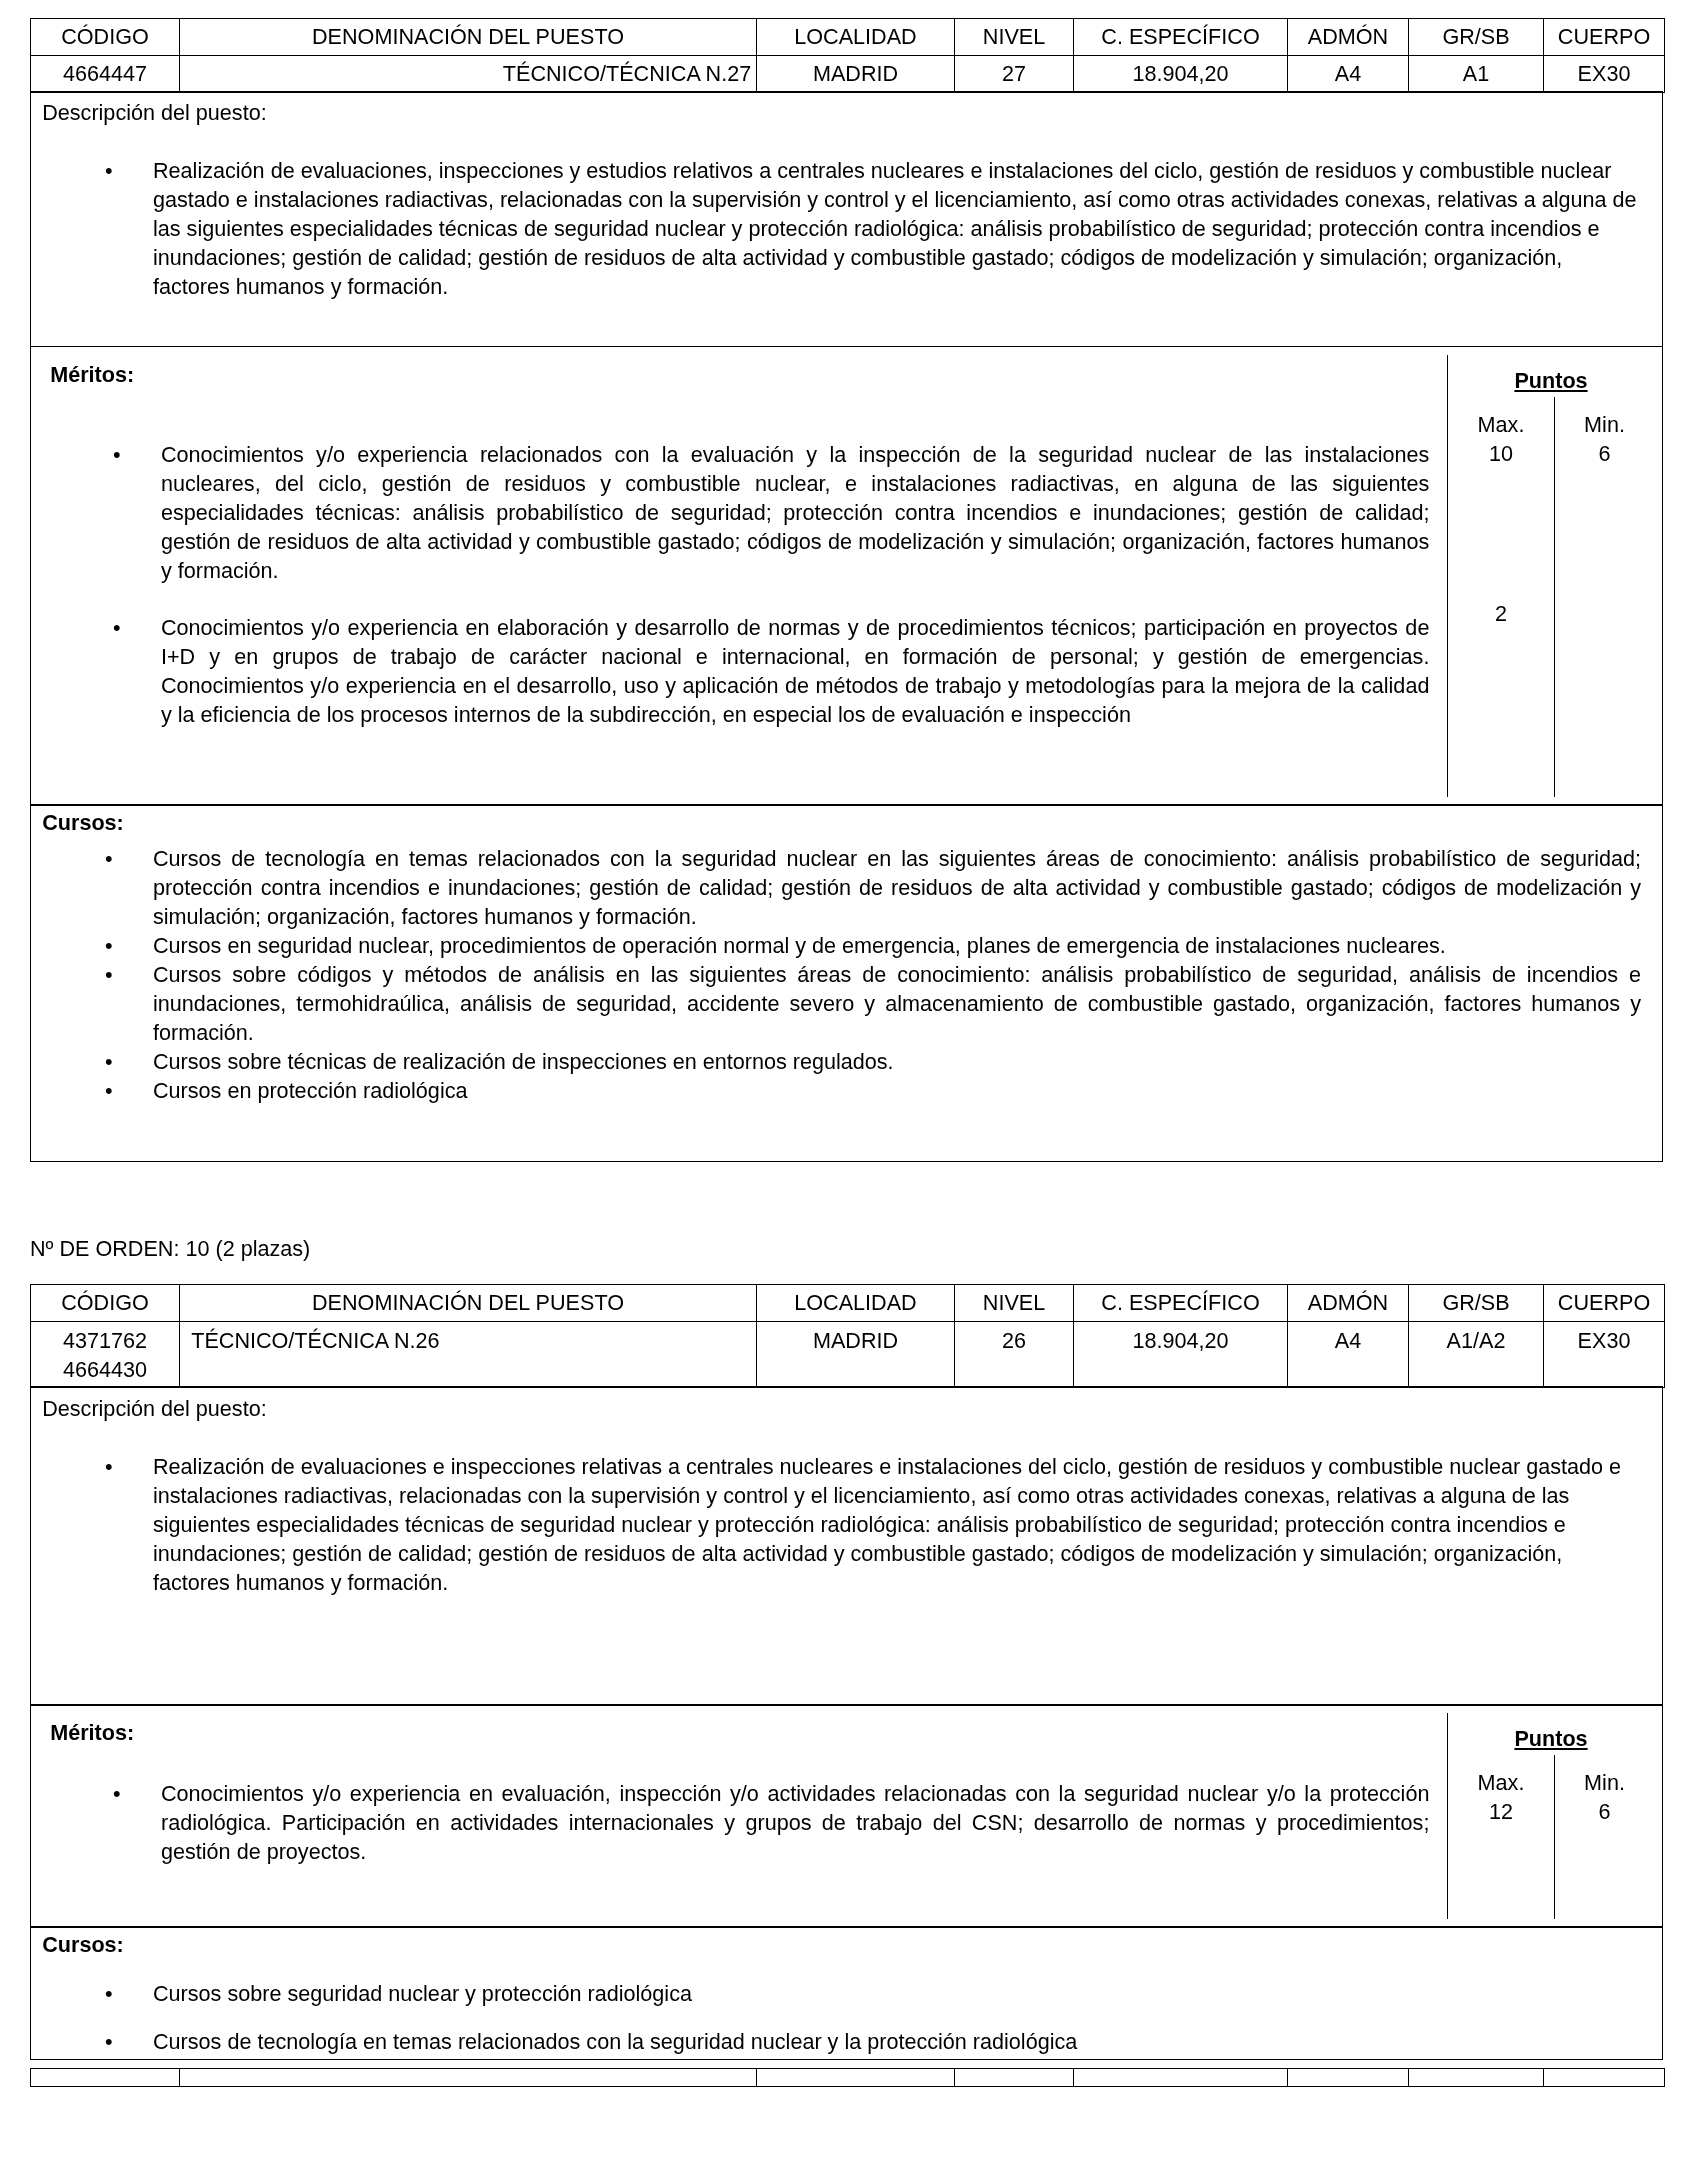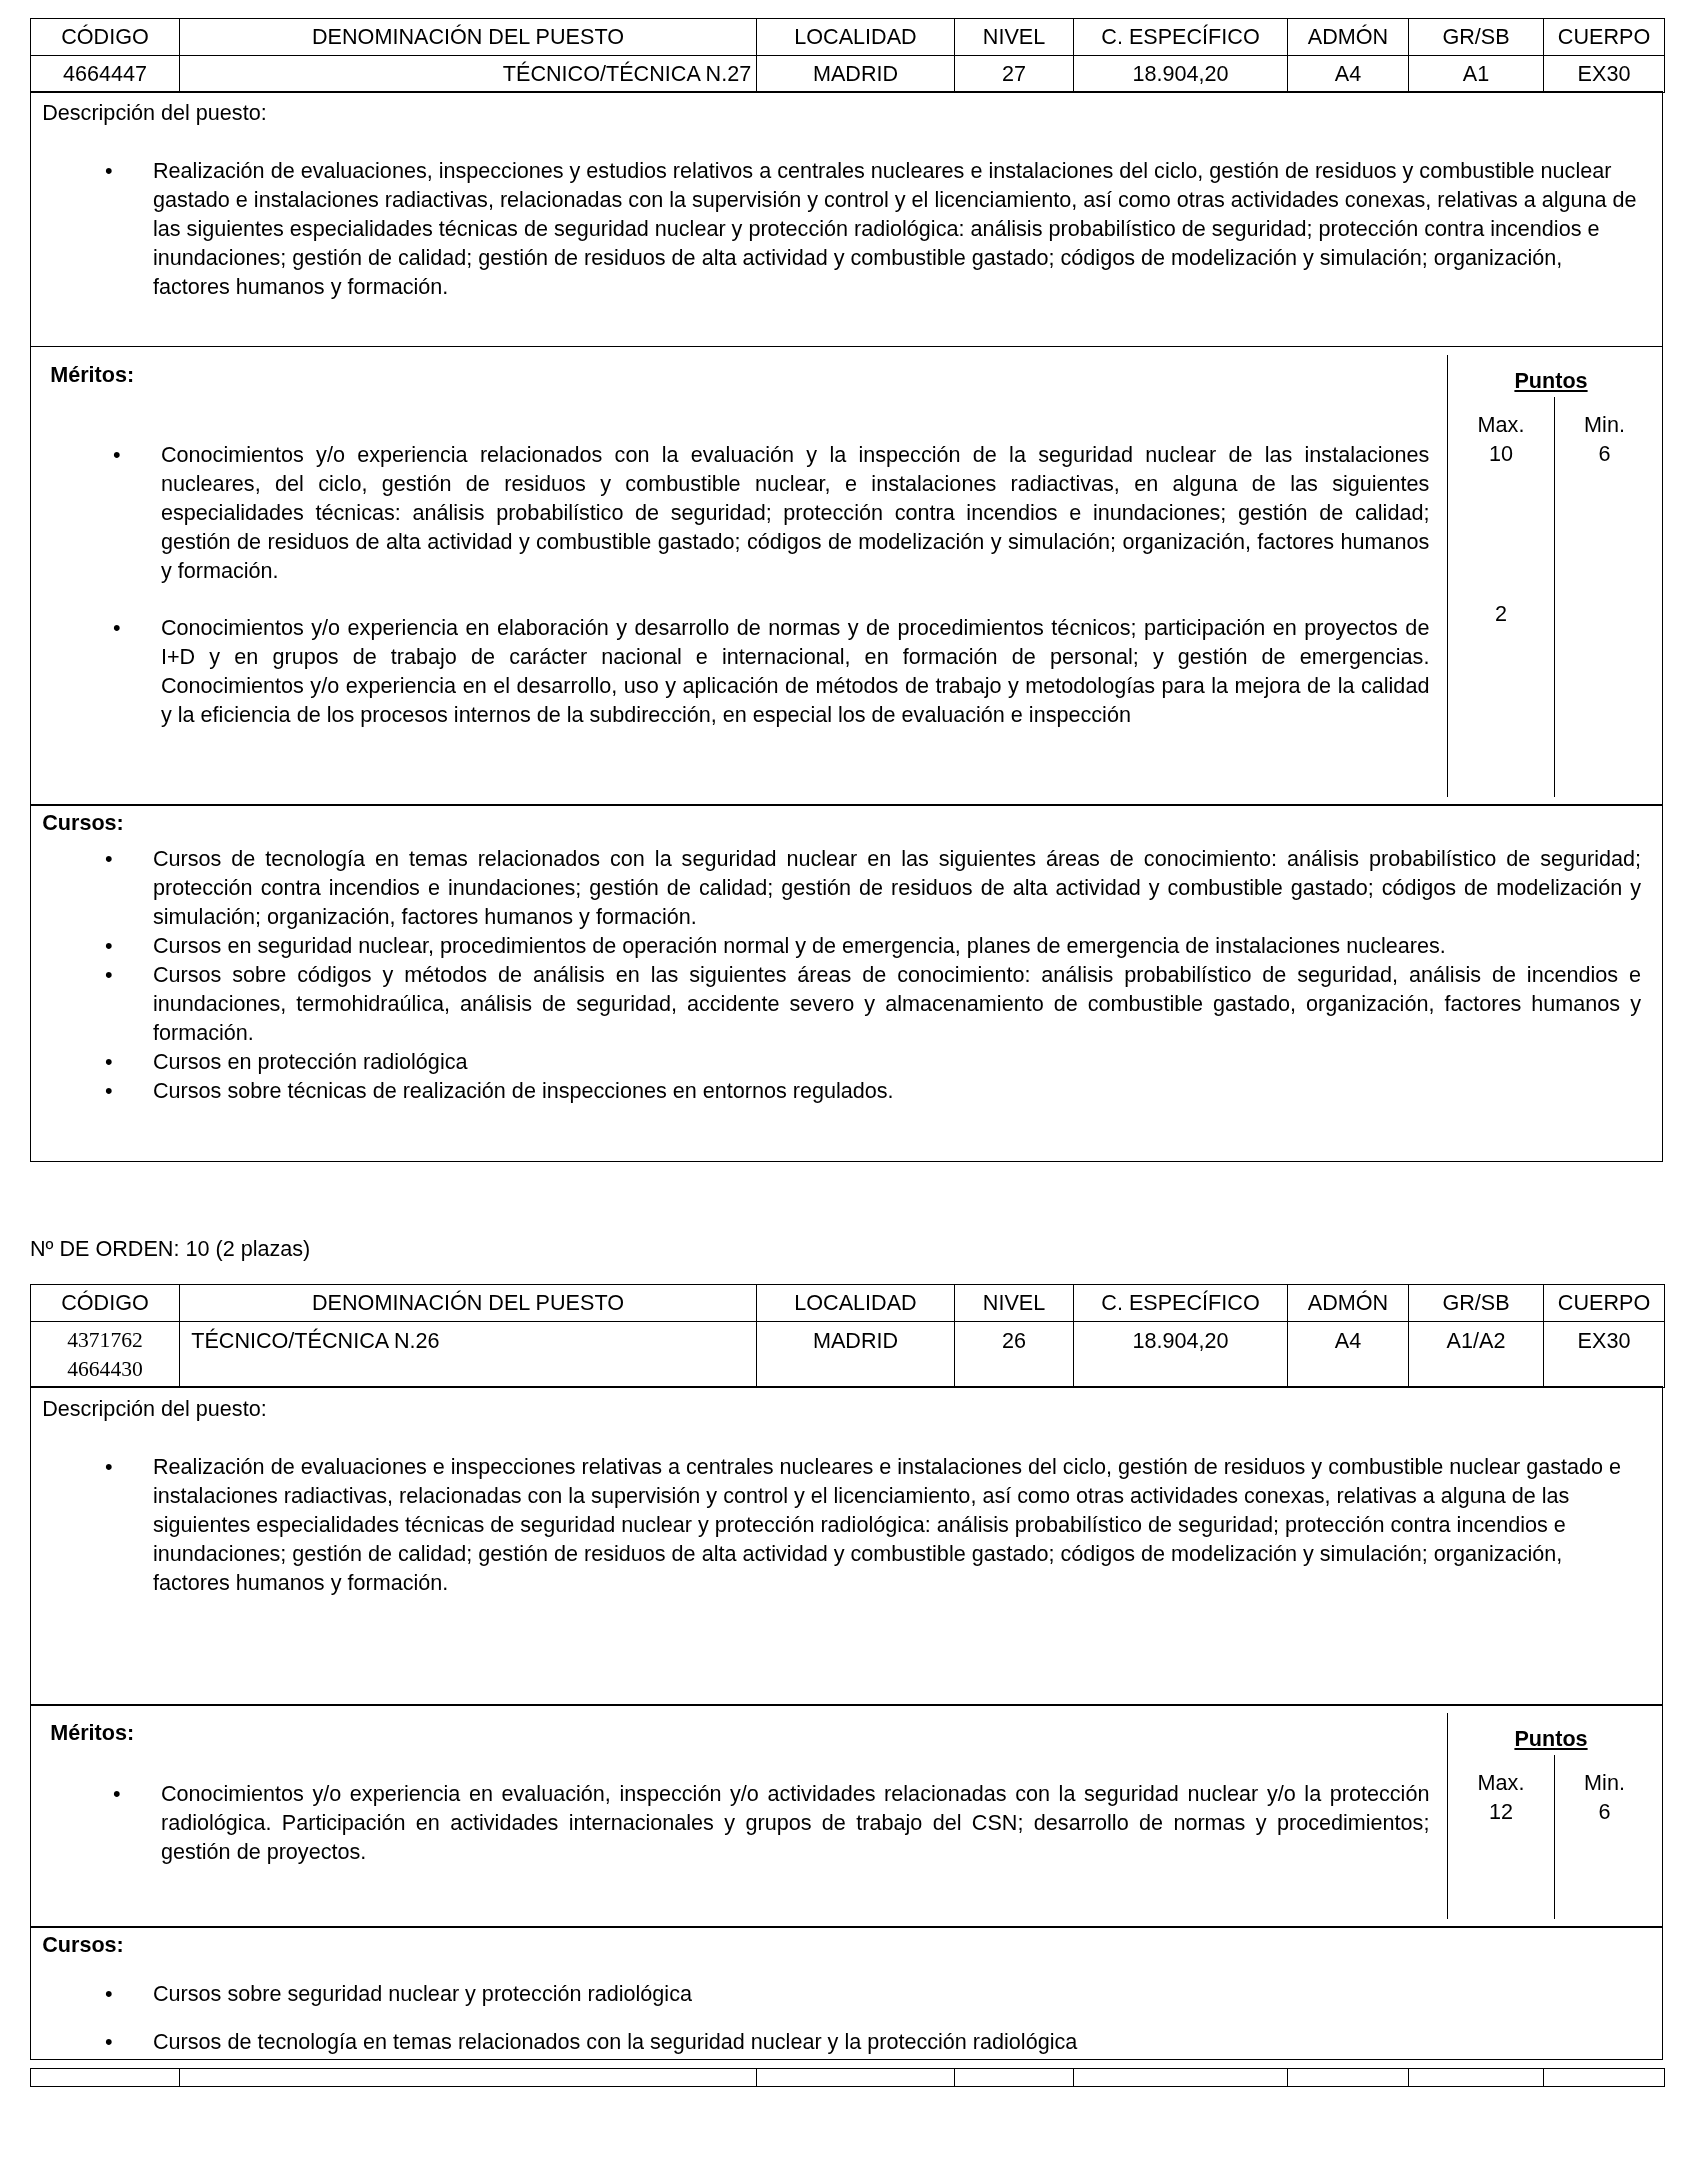--- a/index.html
+++ b/index.html
@@ -151,22 +151,22 @@
       </div>
     </div>
   </div>
 
   <div class="box cursos-box">
     <div class="box-label bold">Cursos:</div>
     <ul class="bullets justify">
       <li>Cursos de tecnología en temas relacionados con la seguridad nuclear en las siguientes áreas de conocimiento:  análisis probabilístico de seguridad; protección contra incendios e inundaciones; gestión de calidad; gestión de residuos de alta actividad y combustible gastado; códigos de modelización y simulación; organización, factores humanos y formación.</li>
       <li>Cursos en seguridad nuclear, procedimientos de operación normal y de emergencia, planes de emergencia de instalaciones nucleares.</li>
       <li>Cursos sobre códigos y métodos de análisis en las siguientes áreas de conocimiento: análisis probabilístico de seguridad, análisis de incendios e inundaciones, termohidraúlica, análisis de seguridad, accidente severo y almacenamiento de combustible gastado, organización, factores humanos y formación.</li>
+      <li>Cursos sobre técnicas de realización de inspecciones en entornos regulados.</li>
       <li>Cursos en protección radiológica</li>
-      <li>Cursos sobre técnicas de realización de inspecciones en entornos regulados.</li>
     </ul>
   </div>
 
   <div class="order-title second">Nº DE ORDEN: 10 (2 plazas)</div>
 
   <table class="grid">
     <colgroup>
       <col style="width:149px">
         <col style="width:577px">
         <col style="width:198px">
@@ -181,21 +181,21 @@
       <td>CÓDIGO</td>
       <td>DENOMINACIÓN DEL PUESTO</td>
       <td>LOCALIDAD</td>
       <td>NIVEL</td>
       <td>C. ESPECÍFICO</td>
       <td>ADMÓN</td>
       <td>GR/SB</td>
       <td>CUERPO</td>
     </tr>
     <tr>
-      <td style="vertical-align:top; padding-top:4.8px;font-family:Liberation Serif, serif;">
+      <td style="vertical-align:top; padding-top:4.8px;">
         <div class="codline">4371762</div>
         <div class="codline">4664430</div>
       </td>
       <td style="text-align:left; padding-left:11.2px; vertical-align:top; padding-top:4.8px;">TÉCNICO/TÉCNICA N.26</td>
       <td style="vertical-align:top; padding-top:4.8px;">MADRID</td>
       <td style="vertical-align:top; padding-top:4.8px;">26</td>
       <td style="vertical-align:top; padding-top:4.8px;">18.904,20</td>
       <td style="vertical-align:top; padding-top:4.8px;">A4</td>
       <td style="vertical-align:top; padding-top:4.8px;">A1/A2</td>
       <td style="vertical-align:top; padding-top:4.8px;">EX30</td>

